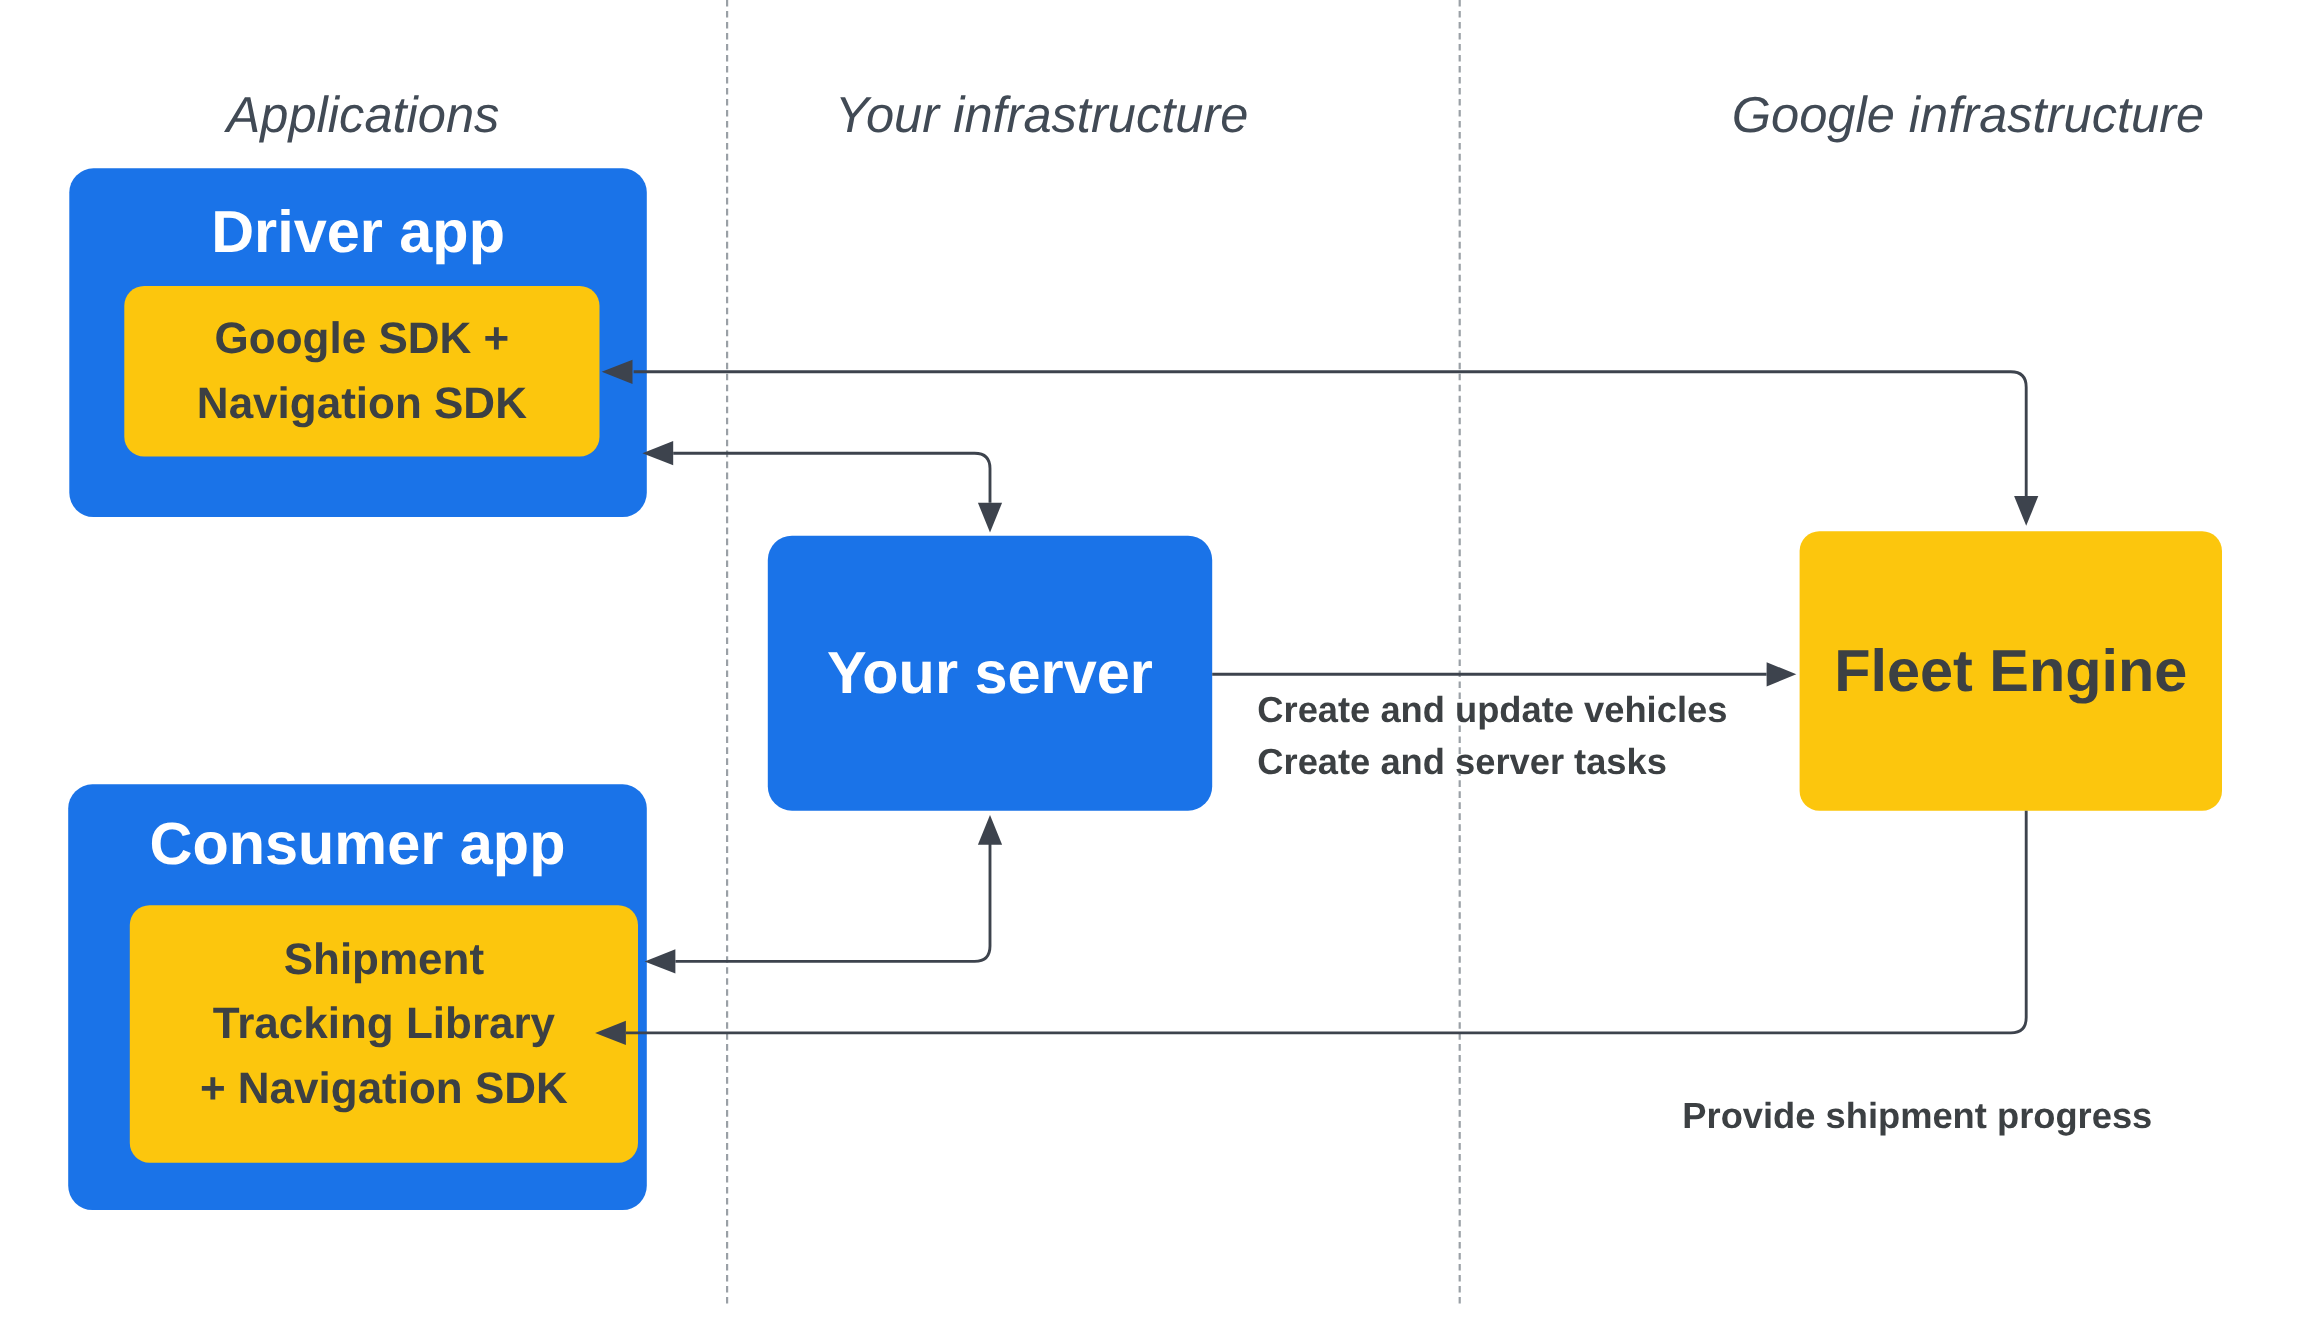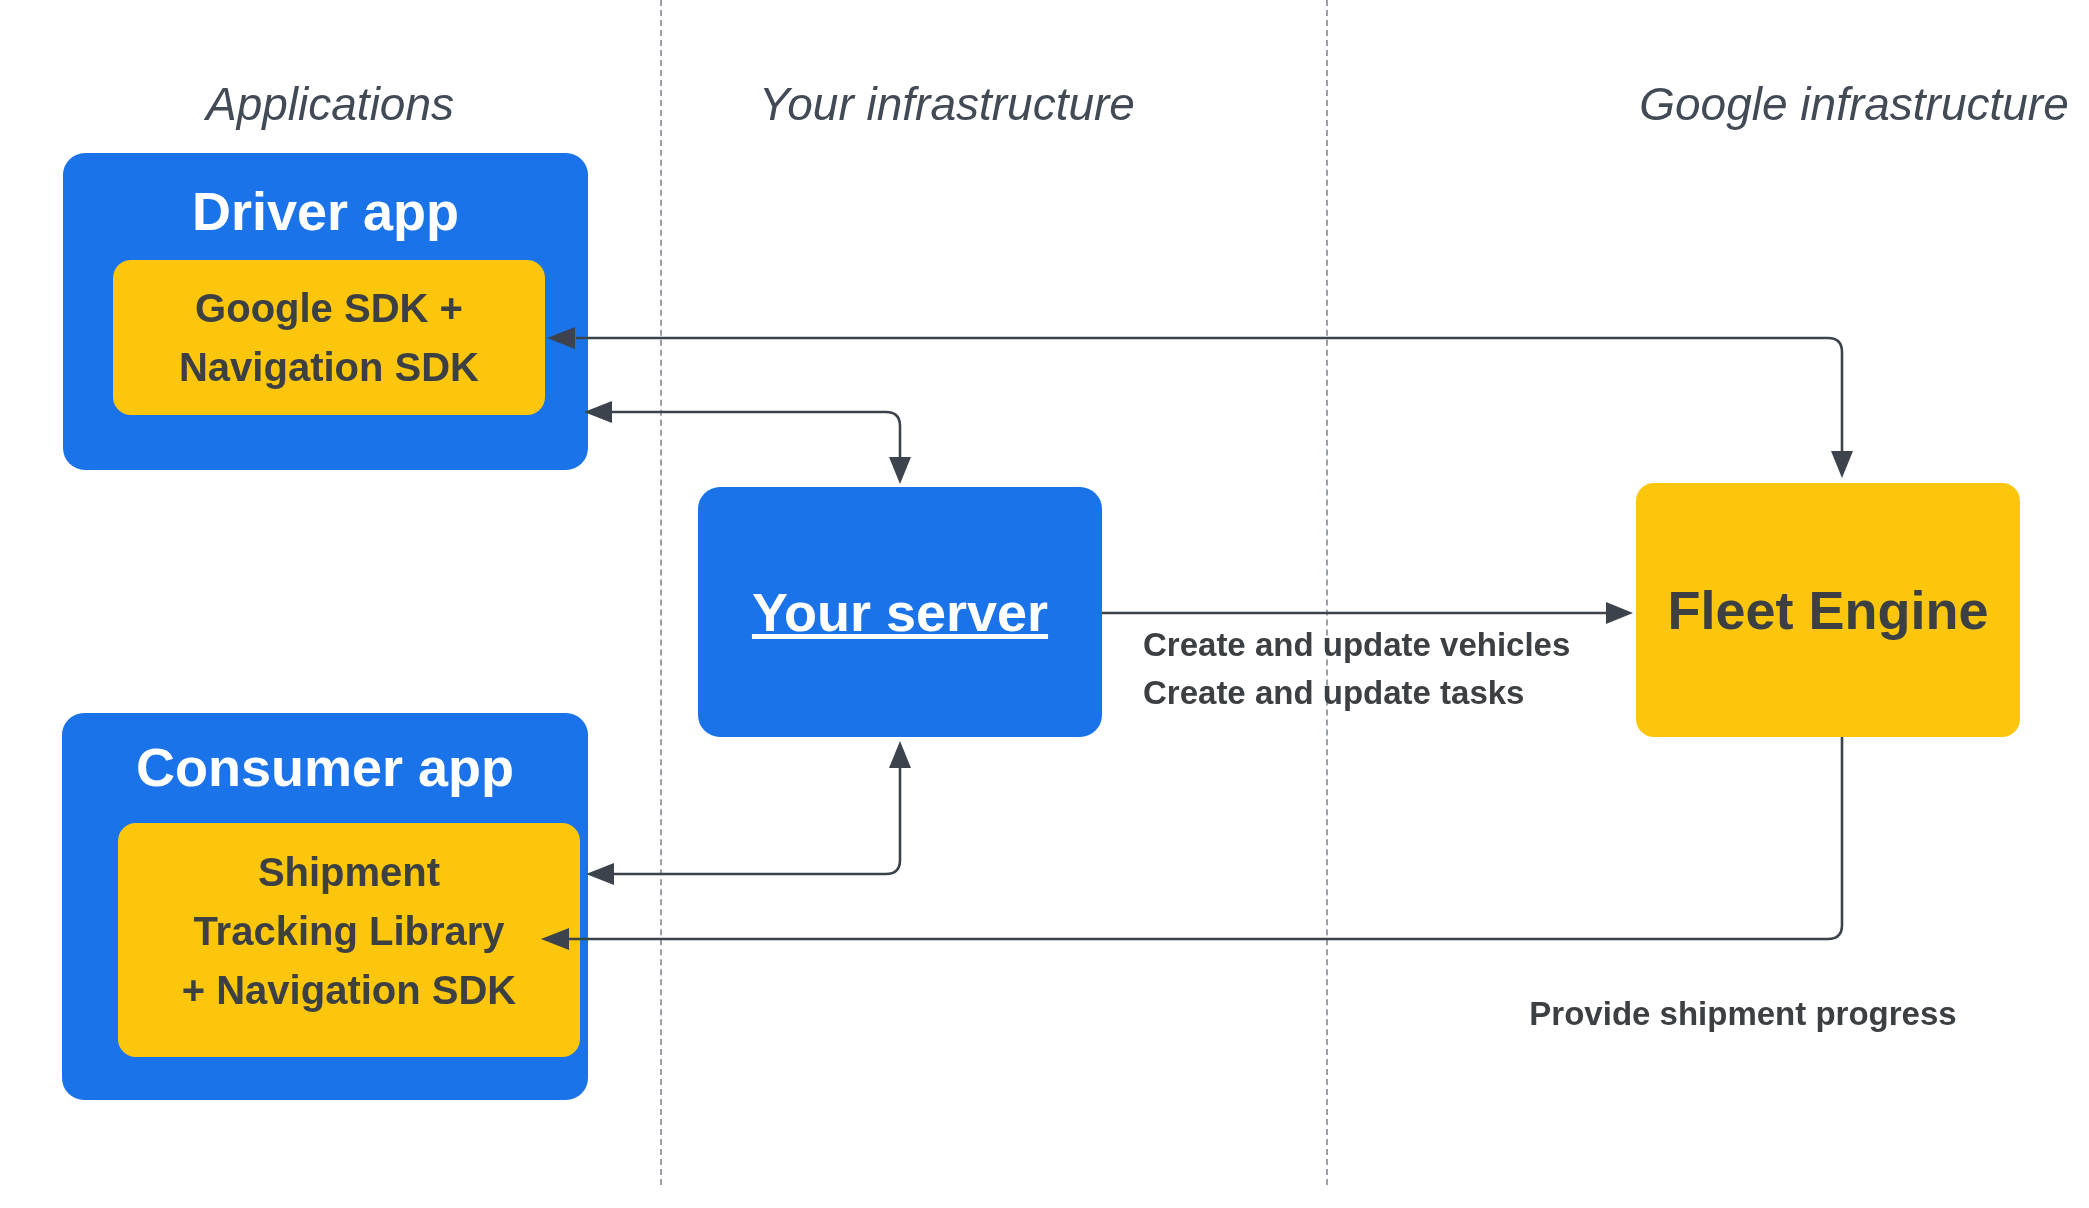--- a/index.html
+++ b/index.html
@@ -19,21 +19,21 @@
 
   .divider{position:absolute;top:0;height:1185px;width:0;
     border-left:2px dashed var(--c-divider);}
   #divider-1{left:660px;}
   #divider-2{left:1326px;}
 
   .col-header{position:absolute;top:78px;transform:translateX(-50%);
     font-size:46px;font-weight:400;color:var(--c-header);white-space:nowrap;line-height:52px;font-style:italic;}
   #header-apps{left:330px;}
   #header-yours{left:947px;}
-  #header-google{left:1854px;}
+  #header-google{left:1789px;}
 
   .node{position:absolute;border-radius:22px;}
   .node.blue{background:var(--c-blue);}
   .node.yellow{background:var(--c-yellow);border-radius:18px;}
 
   #driver-app{left:63px;top:153px;width:525px;height:317px;}
   #driver-sdk{left:113px;top:260px;width:432px;height:155px;}
   #consumer-app{left:62px;top:713px;width:526px;height:387px;}
   #shipment-sdk{left:118px;top:823px;width:462px;height:234px;padding-bottom:18px;}
   #your-server{left:698px;top:487px;width:404px;height:250px;}
@@ -42,21 +42,21 @@
   .app-title{width:100%;text-align:center;color:var(--c-title);
     font-size:54px;font-weight:bold;line-height:64px;}
   #driver-app .app-title{padding-top:26px;}
   #consumer-app .app-title{padding-top:22px;}
 
   .sdk-box{display:flex;flex-direction:column;align-items:center;justify-content:center;}
   .sdk-line{font-size:40px;font-weight:bold;color:var(--c-label);
     line-height:59px;text-align:center;white-space:nowrap;}
 
   .center-box{display:flex;align-items:center;justify-content:center;}
-  #your-server .box-title{color:var(--c-title);font-size:54px;font-weight:bold;text-decoration:underline;}
+  #your-server .box-title{color:var(--c-title);font-size:54px;font-weight:bold;}
   #fleet-engine .box-title{color:var(--c-label);font-size:54px;font-weight:bold;}
 
   svg.wires{position:absolute;left:0;top:0;width:2089px;height:1208px;}
   svg.wires path{fill:none;stroke:var(--c-arrow);stroke-width:2.6px;}
   svg.wires polygon{fill:var(--c-arrow);stroke:none;}
 
   .edge-label{position:absolute;font-size:33px;font-weight:bold;color:var(--c-label);
     line-height:42px;white-space:nowrap;}
   #label-location{left:1736px;top:266px;transform:translateX(-50%);}
   #label-vehicles{left:1143px;top:624px;}
@@ -115,16 +115,16 @@
     <polygon points="900,741 889,768 911,768"></polygon>
 
     <path d="M 1102 613 H 1606"></path>
     <polygon points="1633,613 1606,602 1606,624"></polygon>
 
     <path d="M 1842 737 V 925 Q 1842 939 1828 939 H 569"></path>
     <polygon points="541,939 569,928 569,950"></polygon>
   </svg>
 
   <div class="edge-label" id="label-vehicles">Create and update vehicles</div>
-  <div class="edge-label" id="label-tasks">Create and update tasks</div>
+  <div class="edge-label" id="label-tasks">Create and server tasks</div>
   <div class="edge-label" id="label-progress">Provide shipment progress</div>
 
 </div>
 
 </body></html>

